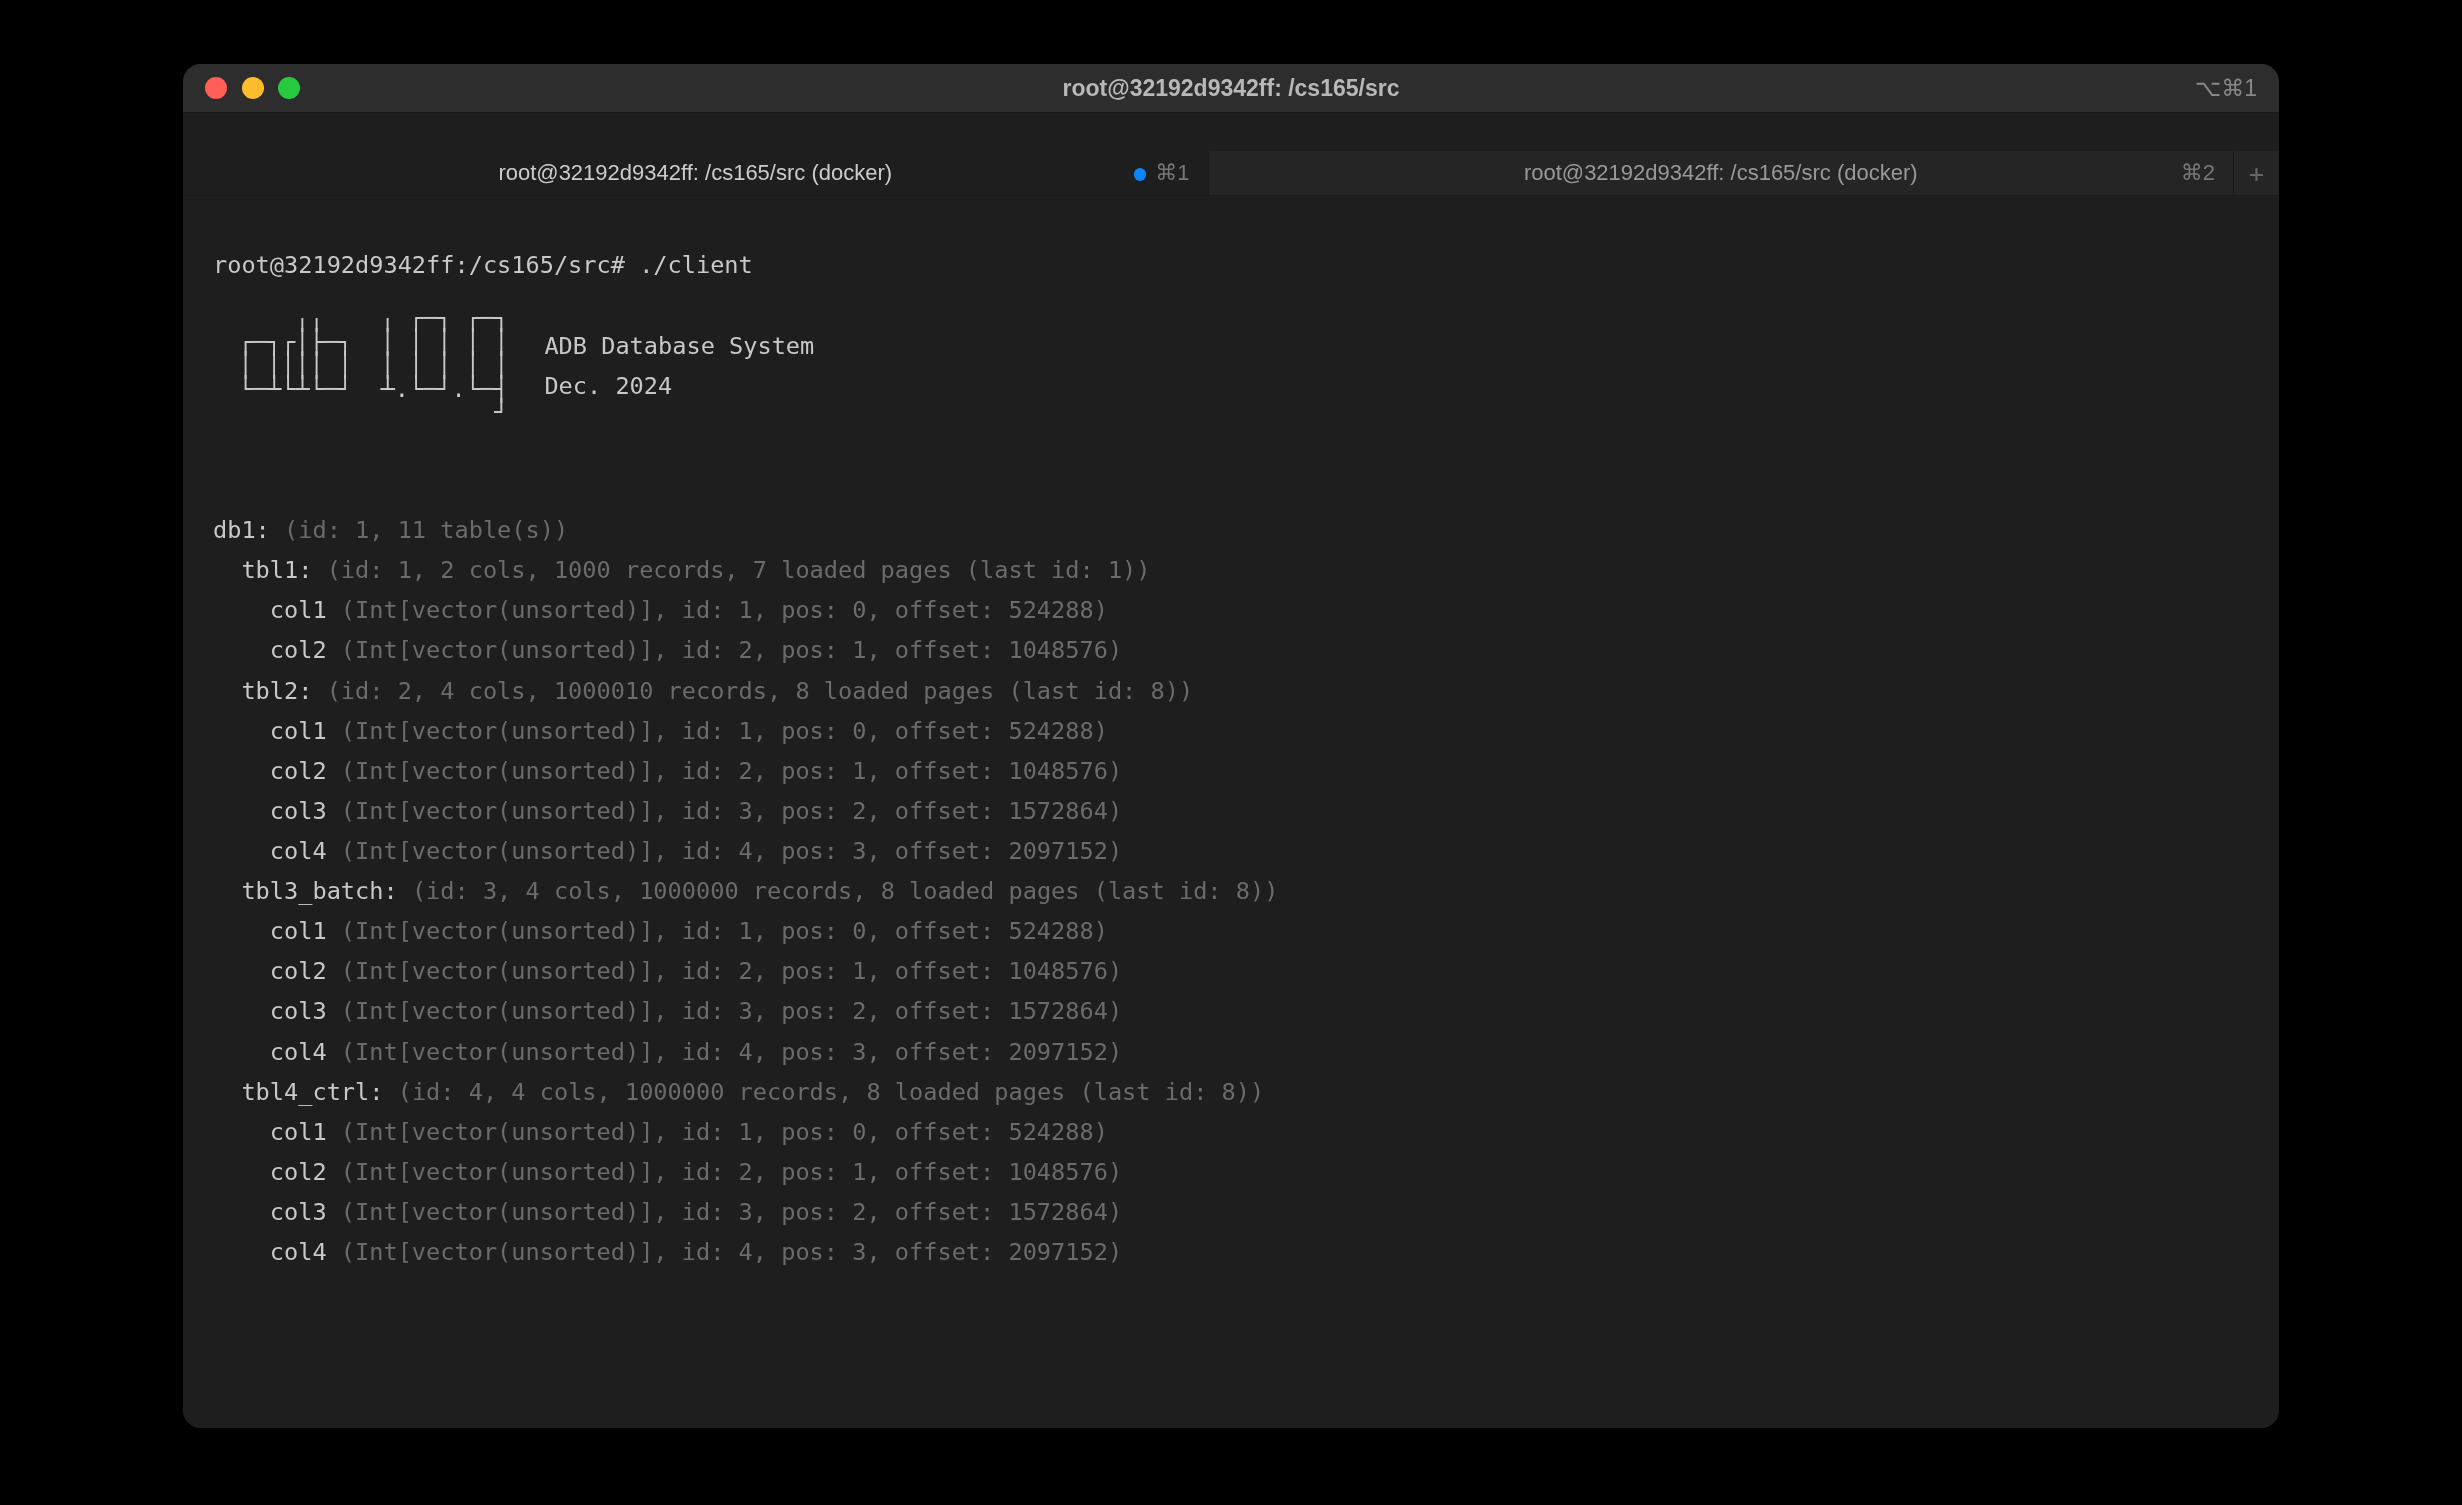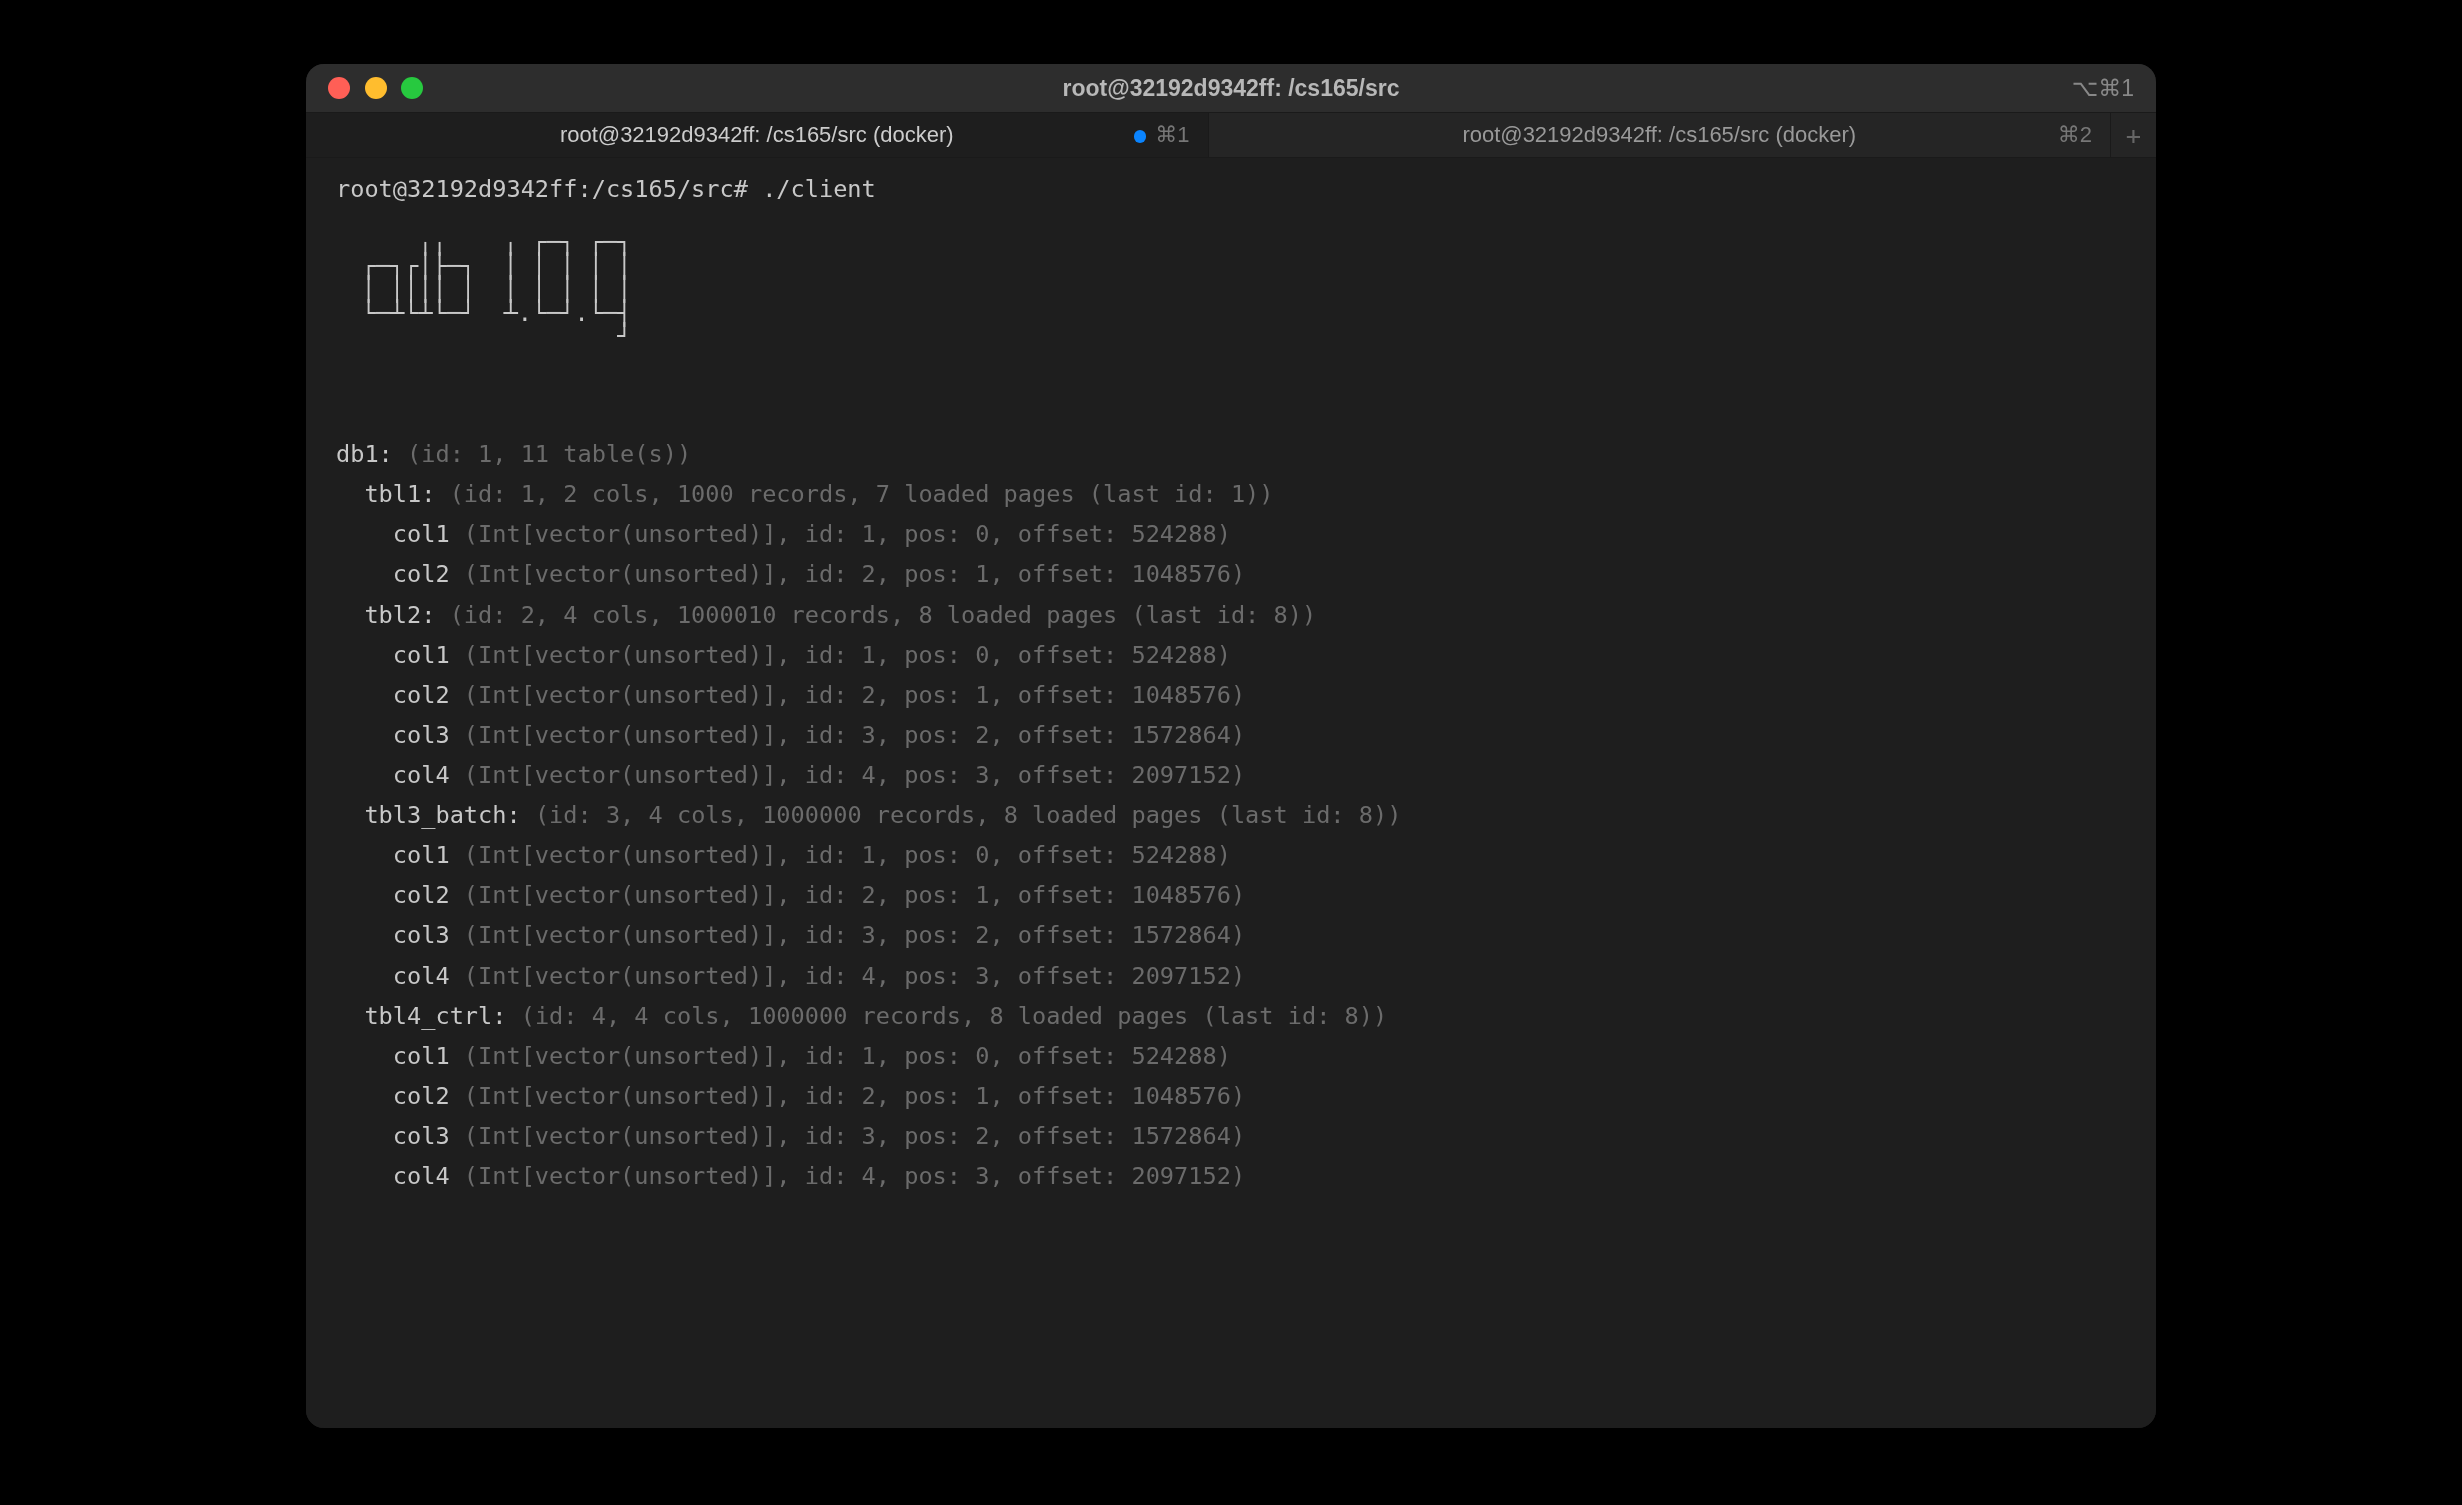--- a/index.html
+++ b/index.html
@@ -11,28 +11,29 @@
       background: #000;
       width: 2462px;
       height: 1506px;
       display: flex;
       align-items: flex-start;
       justify-content: center;
       padding-top: 64px;
       font-family: "SF Mono", "Menlo", "Monaco", "Consolas", monospace;
     }
     .window {
-      width: 1850px;
+      width: 2096px;
       height: 1364px;
       background: #1e1e1e;
       border-radius: 18px;
       overflow: hidden;
       box-shadow: 0 36px 109px rgba(0,0,0,0.8);
       display: flex;
       flex-direction: column;
+      gap: 38px;
     }
     .titlebar {
       height: 49px;
       background: #2d2d2d;
       display: flex;
       align-items: center;
       position: relative;
       border-bottom: 0.9px solid #1a1a1a;
     }
     .traffic-lights {
@@ -180,20 +181,24 @@
 
   <div class="terminal">
     <div class="line"><span class="bright">root@32192d9342ff:/cs165/src# </span><span class="bright">./client</span></div>
 
     <div class="banner-row">
       <div class="ascii-logo">    ╷╷    ╷ ┌─┐ ┌─┐
 ┌─┐┌│├─┐  │ │ │ │ │
 │ ││││ │  │ │ │ │ │
 └─┴└┴└─┘  ┴.└─┘.└─┤
                   ┘</div>
+      <div>
+        <div class="banner-text">ADB Database System</div>
+        <div class="banner-text">Dec. 2024</div>
+      </div>
     </div>
 
 
     <div class="spacer"></div>
 
     <div id="db-output">
         <div class="line"><span class="bright">db1:</span><span class="dim"> (id: 1, 11 table(s))</span></div>
         <div class="line"><span class="bright">&nbsp;&nbsp;tbl1:</span><span class="dim"> (id: 1, 2 cols, 1000 records, 7 loaded pages (last id: 1))</span></div>
         <div class="line"><span class="bright">&nbsp;&nbsp;&nbsp;&nbsp;col1</span><span class="dim"> (Int[vector(unsorted)], id: 1, pos: 0, offset: 524288)</span></div>
         <div class="line"><span class="bright">&nbsp;&nbsp;&nbsp;&nbsp;col2</span><span class="dim"> (Int[vector(unsorted)], id: 2, pos: 1, offset: 1048576)</span></div>

